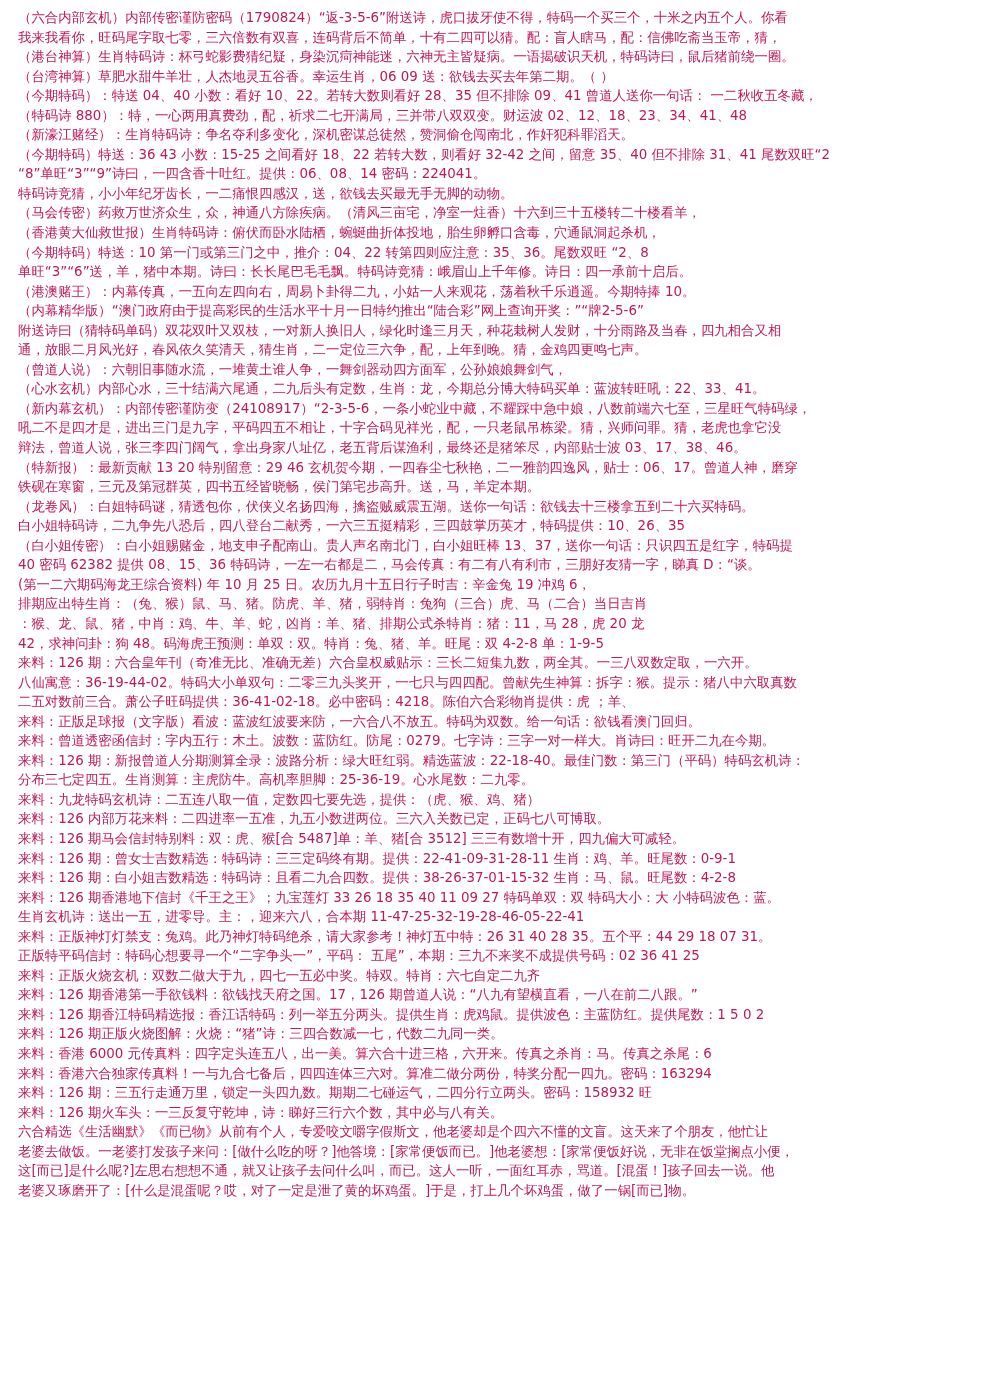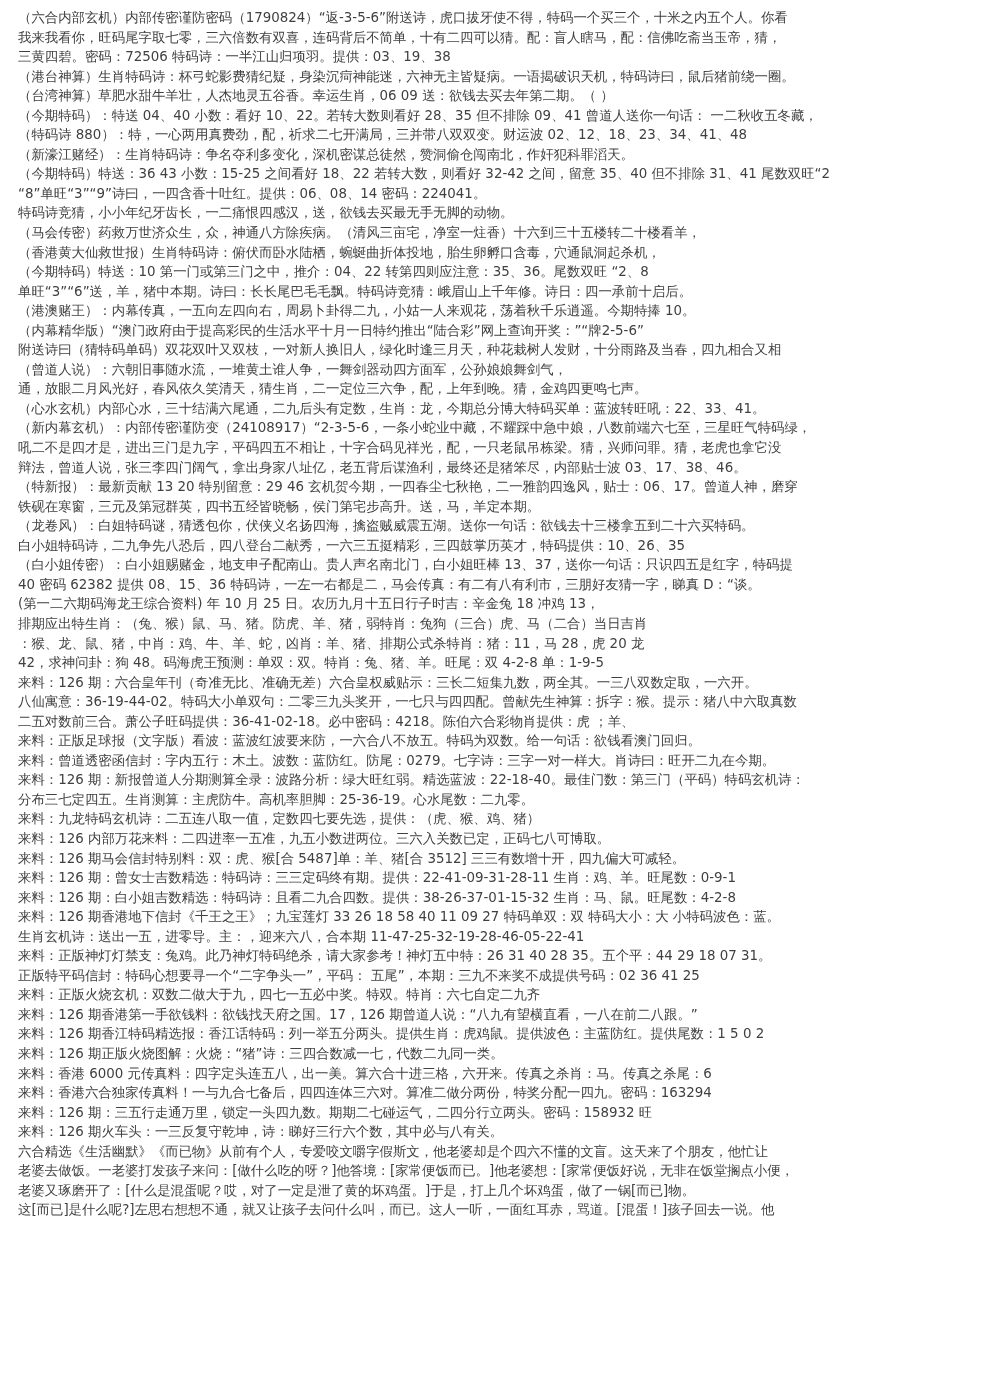--- a/index.html
+++ b/index.html
@@ -3,94 +3,93 @@
 <meta charset="utf-8">
 <style>
   html, body { margin: 0; padding: 0; background: #ffffff; }
   body { width: 982px; height: 1388px; overflow: hidden; }
   .page {
     position: relative;
     width: 884px;
     height: 1388px;
     box-sizing: border-box;
     padding: 8px 14px 0 18px;
-    color: #404040;
+    color: #be185d;
     font-family: "DejaVu Sans", "Liberation Sans", sans-serif;
     font-size: 13.4px;
     line-height: 19.55px;
     letter-spacing: 0px;
   }
   .line {
     display: block;
     white-space: nowrap;
     overflow: hidden;
     height: 19.55px;
   }
 </style>
 </head>
 <body>
 
 <div class="page">
   <div class="line">（六合内部玄机）内部传密谨防密码（1790824）“返-3-5-6”附送诗，虎口拔牙使不得，特码一个买三个，十米之内五个人。你看</div>
   <div class="line">我来我看你，旺码尾字取七零，三六倍数有双喜，连码背后不简单，十有二四可以猜。配：盲人瞎马，配：信佛吃斋当玉帝，猜，</div>
-  <div class="line">三黄四碧。密码：72506 特码诗：一半江山归项羽。提供：03、19、38</div>
   <div class="line">（港台神算）生肖特码诗：杯弓蛇影费猜纪疑，身染沉疴神能迷，六神无主皆疑病。一语揭破识天机，特码诗曰，鼠后猪前绕一圈。</div>
   <div class="line">（台湾神算）草肥水甜牛羊壮，人杰地灵五谷香。幸运生肖，06 09 送：欲钱去买去年第二期。（ ）</div>
   <div class="line">（今期特码）：特送 04、40 小数：看好 10、22。若转大数则看好 28、35 但不排除 09、41 曾道人送你一句话： 一二秋收五冬藏，</div>
   <div class="line">（特码诗 880）：特，一心两用真费劲，配，祈求二七开满局，三并带八双双变。财运波 02、12、18、23、34、41、48</div>
   <div class="line">（新濠江赌经）：生肖特码诗：争名夺利多变化，深机密谋总徒然，赞洞偷仓闯南北，作奸犯科罪滔天。</div>
   <div class="line">（今期特码）特送：36 43 小数：15-25 之间看好 18、22 若转大数，则看好 32-42 之间，留意 35、40 但不排除 31、41 尾数双旺“2</div>
   <div class="line">“8”单旺“3”“9”诗曰，一四含香十吐红。提供：06、08、14 密码：224041。</div>
   <div class="line">特码诗竞猜，小小年纪牙齿长，一二痛恨四感汉，送，欲钱去买最无手无脚的动物。</div>
   <div class="line">（马会传密）药救万世济众生，众，神通八方除疾病。（清风三亩宅，净室一炷香）十六到三十五楼转二十楼看羊，</div>
   <div class="line">（香港黄大仙救世报）生肖特码诗：俯伏而卧水陆栖，蜿蜒曲折体投地，胎生卵孵口含毒，穴通鼠洞起杀机，</div>
   <div class="line">（今期特码）特送：10 第一门或第三门之中，推介：04、22 转第四则应注意：35、36。尾数双旺 “2、8</div>
   <div class="line"> 单旺“3”“6”送，羊，猪中本期。诗曰：长长尾巴毛毛飘。特码诗竞猜：峨眉山上千年修。诗日：四一承前十启后。</div>
   <div class="line">（港澳赌王）：内幕传真，一五向左四向右，周易卜卦得二九，小姑一人来观花，荡着秋千乐逍遥。今期特捧 10。</div>
   <div class="line">（内幕精华版）“澳门政府由于提高彩民的生活水平十月一日特约推出“陆合彩”网上查询开奖：”“牌2-5-6”</div>
   <div class="line">附送诗曰（猜特码单码）双花双叶又双枝，一对新人换旧人，绿化时逢三月天，种花栽树人发财，十分雨路及当春，四九相合又相</div>
+  <div class="line">通，放眼二月风光好，春风依久笑清天，猜生肖，二一定位三六争，配，上年到晚。猜，金鸡四更鸣七声。</div>
   <div class="line">（曾道人说）：六朝旧事随水流，一堆黄土谁人争，一舞剑器动四方面军，公孙娘娘舞剑气，</div>
-  <div class="line">通，放眼二月风光好，春风依久笑清天，猜生肖，二一定位三六争，配，上年到晚。猜，金鸡四更鸣七声。</div>
   <div class="line">（心水玄机）内部心水，三十结满六尾通，二九后头有定数，生肖：龙，今期总分博大特码买单：蓝波转旺吼：22、33、41。</div>
   <div class="line">（新内幕玄机）：内部传密谨防变（24108917）“2-3-5-6，一条小蛇业中藏，不耀踩中急中娘，八数前端六七至，三星旺气特码绿，</div>
   <div class="line">吼二不是四才是，进出三门是九字，平码四五不相让，十字合码见祥光，配，一只老鼠吊栋梁。猜，兴师问罪。猜，老虎也拿它没</div>
   <div class="line">辩法，曾道人说，张三李四门阔气，拿出身家八址亿，老五背后谋渔利，最终还是猪笨尽，内部贴士波 03、17、38、46。</div>
   <div class="line">（特新报）：最新贡献 13 20 特别留意：29 46 玄机贺今期，一四春尘七秋艳，二一雅韵四逸风，贴士：06、17。曾道人神，磨穿</div>
   <div class="line">铁砚在寒窗，三元及第冠群英，四书五经皆晓畅，侯门第宅步高升。送，马，羊定本期。</div>
   <div class="line">（龙卷风）：白姐特码谜，猜透包你，伏侠义名扬四海，擒盗贼威震五湖。送你一句话：欲钱去十三楼拿五到二十六买特码。</div>
   <div class="line">白小姐特码诗，二九争先八恐后，四八登台二献秀，一六三五挺精彩，三四鼓掌历英才，特码提供：10、26、35</div>
   <div class="line">（白小姐传密）：白小姐赐赌金，地支申子配南山。贵人声名南北门，白小姐旺棒 13、37，送你一句话：只识四五是红字，特码提</div>
   <div class="line">40 密码 62382 提供 08、15、36 特码诗，一左一右都是二，马会传真：有二有八有利市，三朋好友猜一字，睇真 D：“谈。</div>
-  <div class="line"> (第一二六期码海龙王综合资料)      年 10 月 25 日。农历九月十五日行子时吉：辛金兔 18 冲鸡 13，</div>
+  <div class="line"> (第一二六期码海龙王综合资料)      年 10 月 25 日。农历九月十五日行子时吉：辛金兔 19 冲鸡 6，</div>
   <div class="line">排期应出特生肖：（兔、猴）鼠、马、猪。防虎、羊、猪，弱特肖：兔狗（三合）虎、马（二合）当日吉肖</div>
   <div class="line">：猴、龙、鼠、猪，中肖：鸡、牛、羊、蛇，凶肖：羊、猪、排期公式杀特肖：猪：11，马 28，虎 20 龙</div>
   <div class="line"> 42，求神问卦：狗 48。码海虎王预测：单双：双。特肖：兔、猪、羊。旺尾：双 4-2-8 单：1-9-5</div>
   <div class="line">来料：126 期：六合皇年刊（奇准无比、准确无差）六合皇权威贴示：三长二短集九数，两全其。一三八双数定取，一六开。</div>
   <div class="line">八仙寓意：36-19-44-02。特码大小单双句：二零三九头奖开，一七只与四四配。曾献先生神算：拆字：猴。提示：猪八中六取真数</div>
   <div class="line">二五对数前三合。萧公子旺码提供：36-41-02-18。必中密码：4218。陈伯六合彩物肖提供：虎 ；羊、</div>
   <div class="line">来料：正版足球报（文字版）看波：蓝波红波要来防，一六合八不放五。特码为双数。给一句话：欲钱看澳门回归。</div>
   <div class="line">来料：曾道透密函信封：字内五行：木土。波数：蓝防红。防尾：0279。七字诗：三字一对一样大。肖诗曰：旺开二九在今期。</div>
   <div class="line">来料：126 期：新报曾道人分期测算全录：波路分析：绿大旺红弱。精选蓝波：22-18-40。最佳门数：第三门（平码）特码玄机诗：</div>
   <div class="line">分布三七定四五。生肖测算：主虎防牛。高机率胆脚：25-36-19。心水尾数：二九零。</div>
   <div class="line">来料：九龙特码玄机诗：二五连八取一值，定数四七要先选，提供：（虎、猴、鸡、猪）</div>
   <div class="line">来料：126 内部万花来料：二四进率一五准，九五小数进两位。三六入关数已定，正码七八可博取。</div>
   <div class="line">来料：126 期马会信封特别料：双：虎、猴[合 5487]单：羊、猪[合 3512] 三三有数增十开，四九偏大可减轻。</div>
   <div class="line">来料：126 期：曾女士吉数精选：特码诗：三三定码终有期。提供：22-41-09-31-28-11 生肖：鸡、羊。旺尾数：0-9-1</div>
   <div class="line">来料：126 期：白小姐吉数精选：特码诗：且看二九合四数。提供：38-26-37-01-15-32 生肖：马、鼠。旺尾数：4-2-8</div>
-  <div class="line">来料：126 期香港地下信封《千王之王》；九宝莲灯 33 26 18 58 40 11 09 27 特码单双：双 特码大小：大 小特码波色：蓝。</div>
+  <div class="line">来料：126 期香港地下信封《千王之王》；九宝莲灯 33 26 18 35 40 11 09 27 特码单双：双 特码大小：大 小特码波色：蓝。</div>
   <div class="line">生肖玄机诗：送出一五，进零导。主：，迎来六八，合本期 11-47-25-32-19-28-46-05-22-41</div>
   <div class="line">来料：正版神灯灯禁支：兔鸡。此乃神灯特码绝杀，请大家参考！神灯五中特：26 31 40 28 35。五个平：44 29 18 07 31。</div>
   <div class="line">正版特平码信封：特码心想要寻一个“二字争头一”，平码： 五尾”，本期：三九不来奖不成提供号码：02 36 41 25</div>
   <div class="line">来料：正版火烧玄机：双数二做大于九，四七一五必中奖。特双。特肖：六七自定二九齐</div>
   <div class="line">来料：126 期香港第一手欲钱料：欲钱找天府之国。17，126 期曾道人说：“八九有望横直看，一八在前二八跟。”</div>
   <div class="line">来料：126 期香江特码精选报：香江话特码：列一举五分两头。提供生肖：虎鸡鼠。提供波色：主蓝防红。提供尾数：1 5 0 2</div>
   <div class="line">来料：126 期正版火烧图解：火烧：“猪”诗：三四合数减一七，代数二九同一类。</div>
   <div class="line">来料：香港 6000 元传真料：四字定头连五八，出一美。算六合十进三格，六开来。传真之杀肖：马。传真之杀尾：6</div>
   <div class="line">来料：香港六合独家传真料！一与九合七备后，四四连体三六对。算准二做分两份，特奖分配一四九。密码：163294</div>
   <div class="line">来料：126 期：三五行走通万里，锁定一头四九数。期期二七碰运气，二四分行立两头。密码：158932 旺</div>
   <div class="line">来料：126 期火车头：一三反复守乾坤，诗：睇好三行六个数，其中必与八有关。</div>
   <div class="line">六合精选《生活幽默》《而已物》从前有个人，专爱咬文嚼字假斯文，他老婆却是个四六不懂的文盲。这天来了个朋友，他忙让</div>
   <div class="line">老婆去做饭。一老婆打发孩子来问：[做什么吃的呀？]他答境：[家常便饭而已。]他老婆想：[家常便饭好说，无非在饭堂搁点小便，</div>
+  <div class="line">这[而已]是什么呢?]左思右想想不通，就又让孩子去问什么叫，而已。这人一听，一面红耳赤，骂道。[混蛋！]孩子回去一说。他</div>
   <div class="line">老婆又琢磨开了：[什么是混蛋呢？哎，对了一定是泄了黄的坏鸡蛋。]于是，打上几个坏鸡蛋，做了一锅[而已]物。</div>
-  <div class="line">这[而已]是什么呢?]左思右想想不通，就又让孩子去问什么叫，而已。这人一听，一面红耳赤，骂道。[混蛋！]孩子回去一说。他</div>
   <div class="line"></div>
   <div class="line"></div>
 </div>
 
 </body></html>

